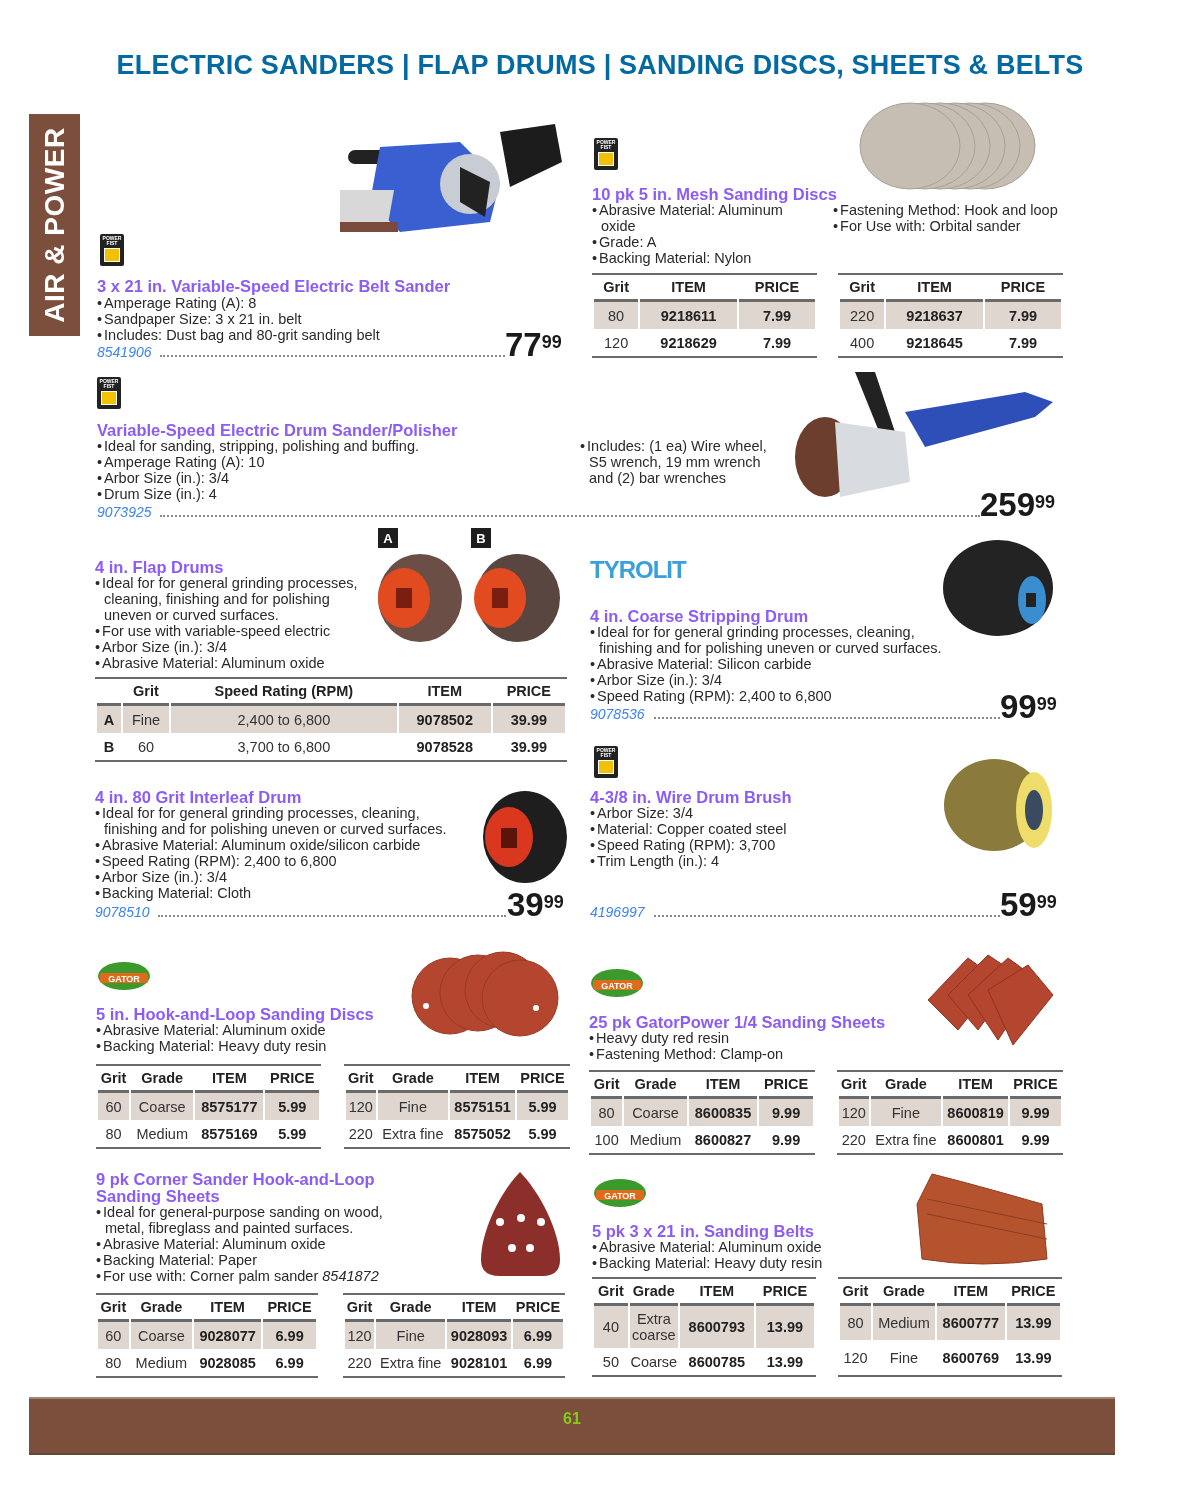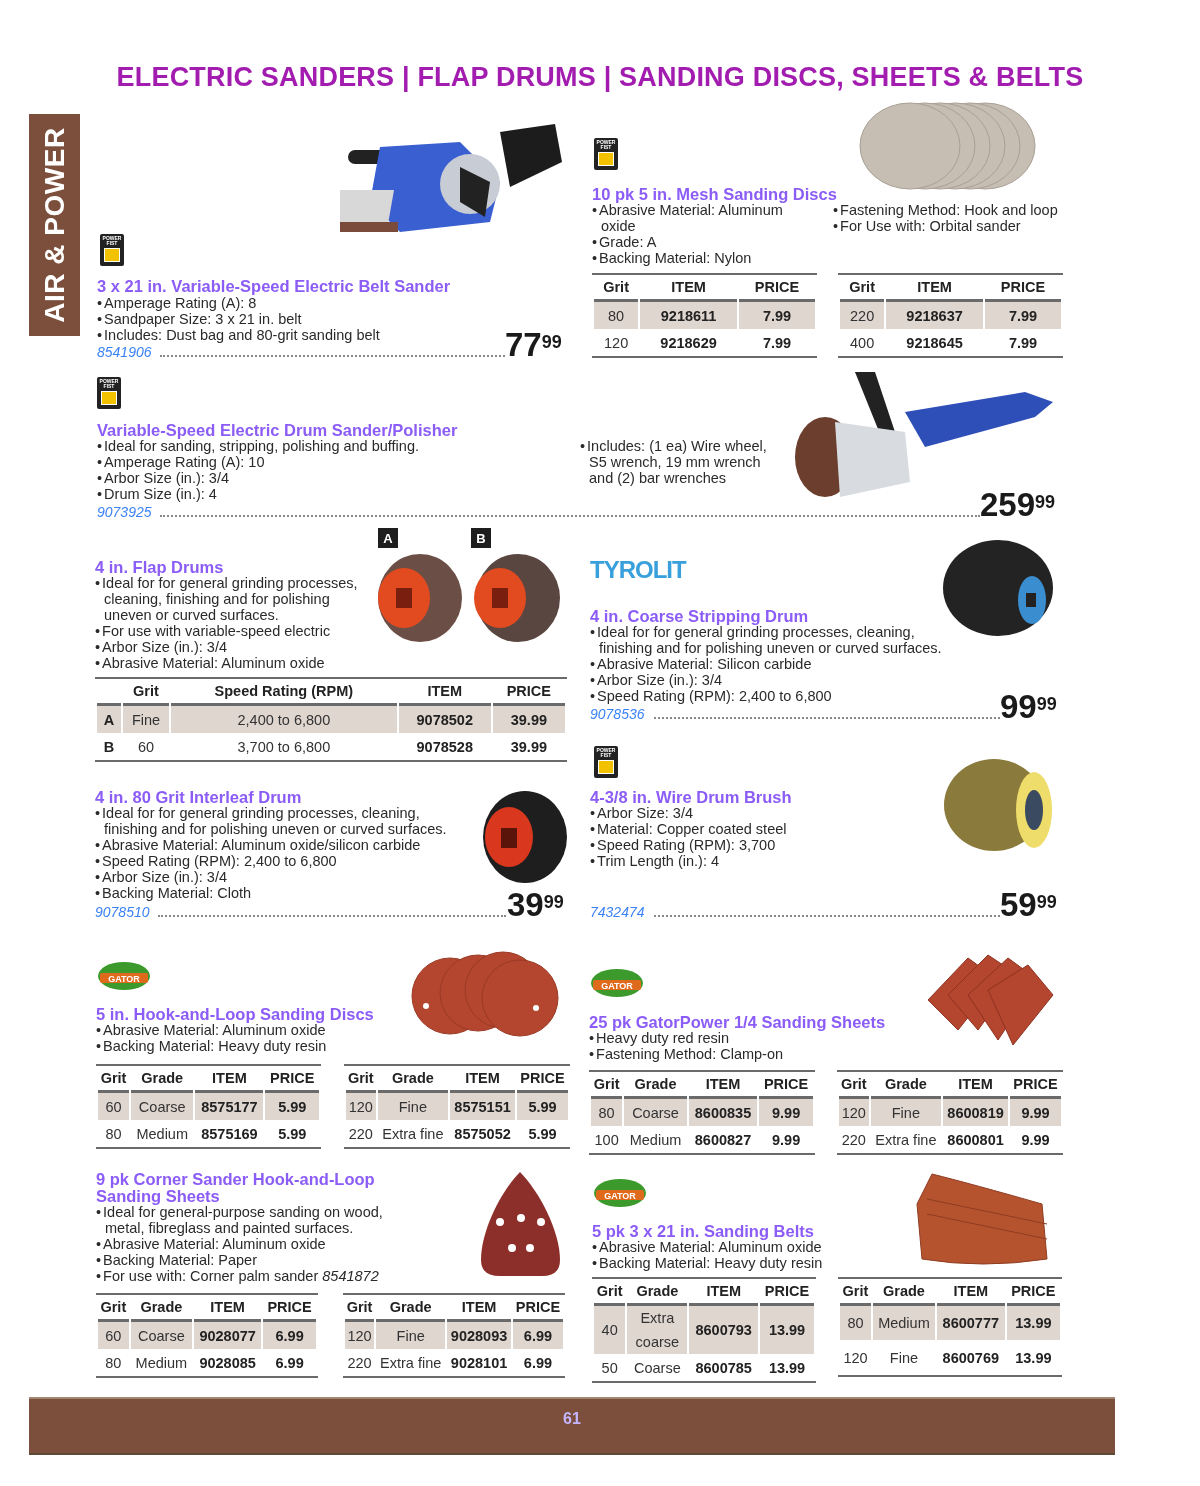--- a/index.html
+++ b/index.html
@@ -1,23 +1,23 @@
 <!DOCTYPE html>
 <html><head>
 <meta charset="utf-8">
 <style>
 *{box-sizing:border-box;margin:0;padding:0}
 html,body{width:1200px;height:1486px;background:#fff;overflow:hidden}
 body{position:relative;font-family:"Liberation Sans","DejaVu Sans",sans-serif;color:#1e1e1e}
 .abs{position:absolute}
-.page-title{left:0;width:1200px;top:62px;text-align:center;font-size:27px;font-weight:bold;color:#a21caf;letter-spacing:0.2px}
+.page-title{left:0;width:1200px;top:50px;text-align:center;font-size:27px;font-weight:bold;color:#0369a1;letter-spacing:0.2px}
 .side-tab{left:29px;top:114px;width:51px;height:222px;background:#7b4f3c;display:flex;align-items:center;justify-content:center}
 .side-tab span{transform:rotate(-90deg);white-space:nowrap;color:#fff;font-weight:bold;font-size:28px;letter-spacing:0.5px}
 .footer{left:29px;top:1397px;width:1086px;height:58px;background:#7b4f3c;border-top:2px solid #a58672;border-bottom:2px solid #5f4a36;display:flex;align-items:center;justify-content:center}
-.footer span{color:#c4b5fd;font-weight:bold;font-size:16px;margin-top:-14px}
+.footer span{color:#84cc16;font-weight:bold;font-size:16px;margin-top:-14px}
 .pname{font-size:16.5px;font-weight:bold;color:#8b5cf6;line-height:18px;white-space:nowrap}
 .bullets{font-size:14.5px;line-height:16px;color:#2a2a2a}
 .bullets li{list-style:none;padding-left:9px;text-indent:-9px}
 .bullets li::before{content:"\2022";margin-right:2px}
 .sku{font-size:14px;font-style:italic;color:#3b82f6}
 .dots{border-bottom:2px dotted #888;height:0}
 .price{font-weight:bold;color:#1a1a1a;font-size:33px;line-height:33px;white-space:nowrap}
 .price sup{font-size:18px;vertical-align:top;position:relative;top:-2px}
 .brand-pf{width:24px;height:32px;background:#222;border-radius:2px;display:flex;flex-direction:column;align-items:center;padding-top:2px}
 .brand-pf .t{color:#fff;font-size:5px;font-weight:bold;line-height:5px;text-align:center}
@@ -255,21 +255,21 @@
   <li>Arbor Size: 3/4</li>
   <li>Material: Copper coated steel</li>
   <li>Speed Rating (RPM): 3,700</li>
   <li>Trim Length (in.): 4</li>
 </ul>
 <div class="abs" style="left:942px;top:755px;width:115px;height:100px"><svg width="115" height="100">
       <ellipse cx="52" cy="50" rx="50" ry="46" fill="#8a7a3c"></ellipse>
       <ellipse cx="92" cy="55" rx="18" ry="38" fill="#eedd6a"></ellipse>
       <ellipse cx="92" cy="55" rx="9" ry="20" fill="#3a4a60"></ellipse>
     </svg></div>
-<div class="abs sku" style="left:590px;top:904px">7432474</div>
+<div class="abs sku" style="left:590px;top:904px">4196997</div>
 <div class="abs dots" style="left:654px;top:915px;width:346px"></div>
 <div class="abs price" style="left:1000px;top:888px"><span>59</span><sup>99</sup></div>
 
 <div class="abs gator" style="left:96px;top:960px"><svg width="56" height="30">
       <ellipse cx="28" cy="16" rx="26" ry="14" fill="#3c9a2c"></ellipse>
       <rect x="4" y="13" width="48" height="10" rx="2" fill="#e06a1c"></rect>
       <text x="28" y="21.5" font-size="9" font-weight="bold" fill="#fff" text-anchor="middle" font-family="Liberation Sans, sans-serif">GATOR</text>
     </svg></div>
 <div class="abs" style="left:408px;top:948px;width:155px;height:95px"><svg width="155" height="95">
       <g fill="#b4452e" stroke="#9a3a26">
@@ -502,21 +502,21 @@
         <tr>
           <th>Grit</th>
           <th>Grade</th>
           <th>ITEM</th>
           <th>PRICE</th>
         </tr>
       </thead>
   <tbody>
         <tr class="shade">
           <td style="height:42px">40</td>
-          <td style="line-height:24px;width:60px">Extra coarse</td>
+          <td style="line-height:16px;width:48px">Extra coarse</td>
           <td class="b">8600793</td>
           <td class="b">13.99</td>
         </tr>
   <tr>
           <td>50</td>
           <td>Coarse</td>
           <td class="b">8600785</td>
           <td class="b">13.99</td>
         </tr>
       </tbody>

